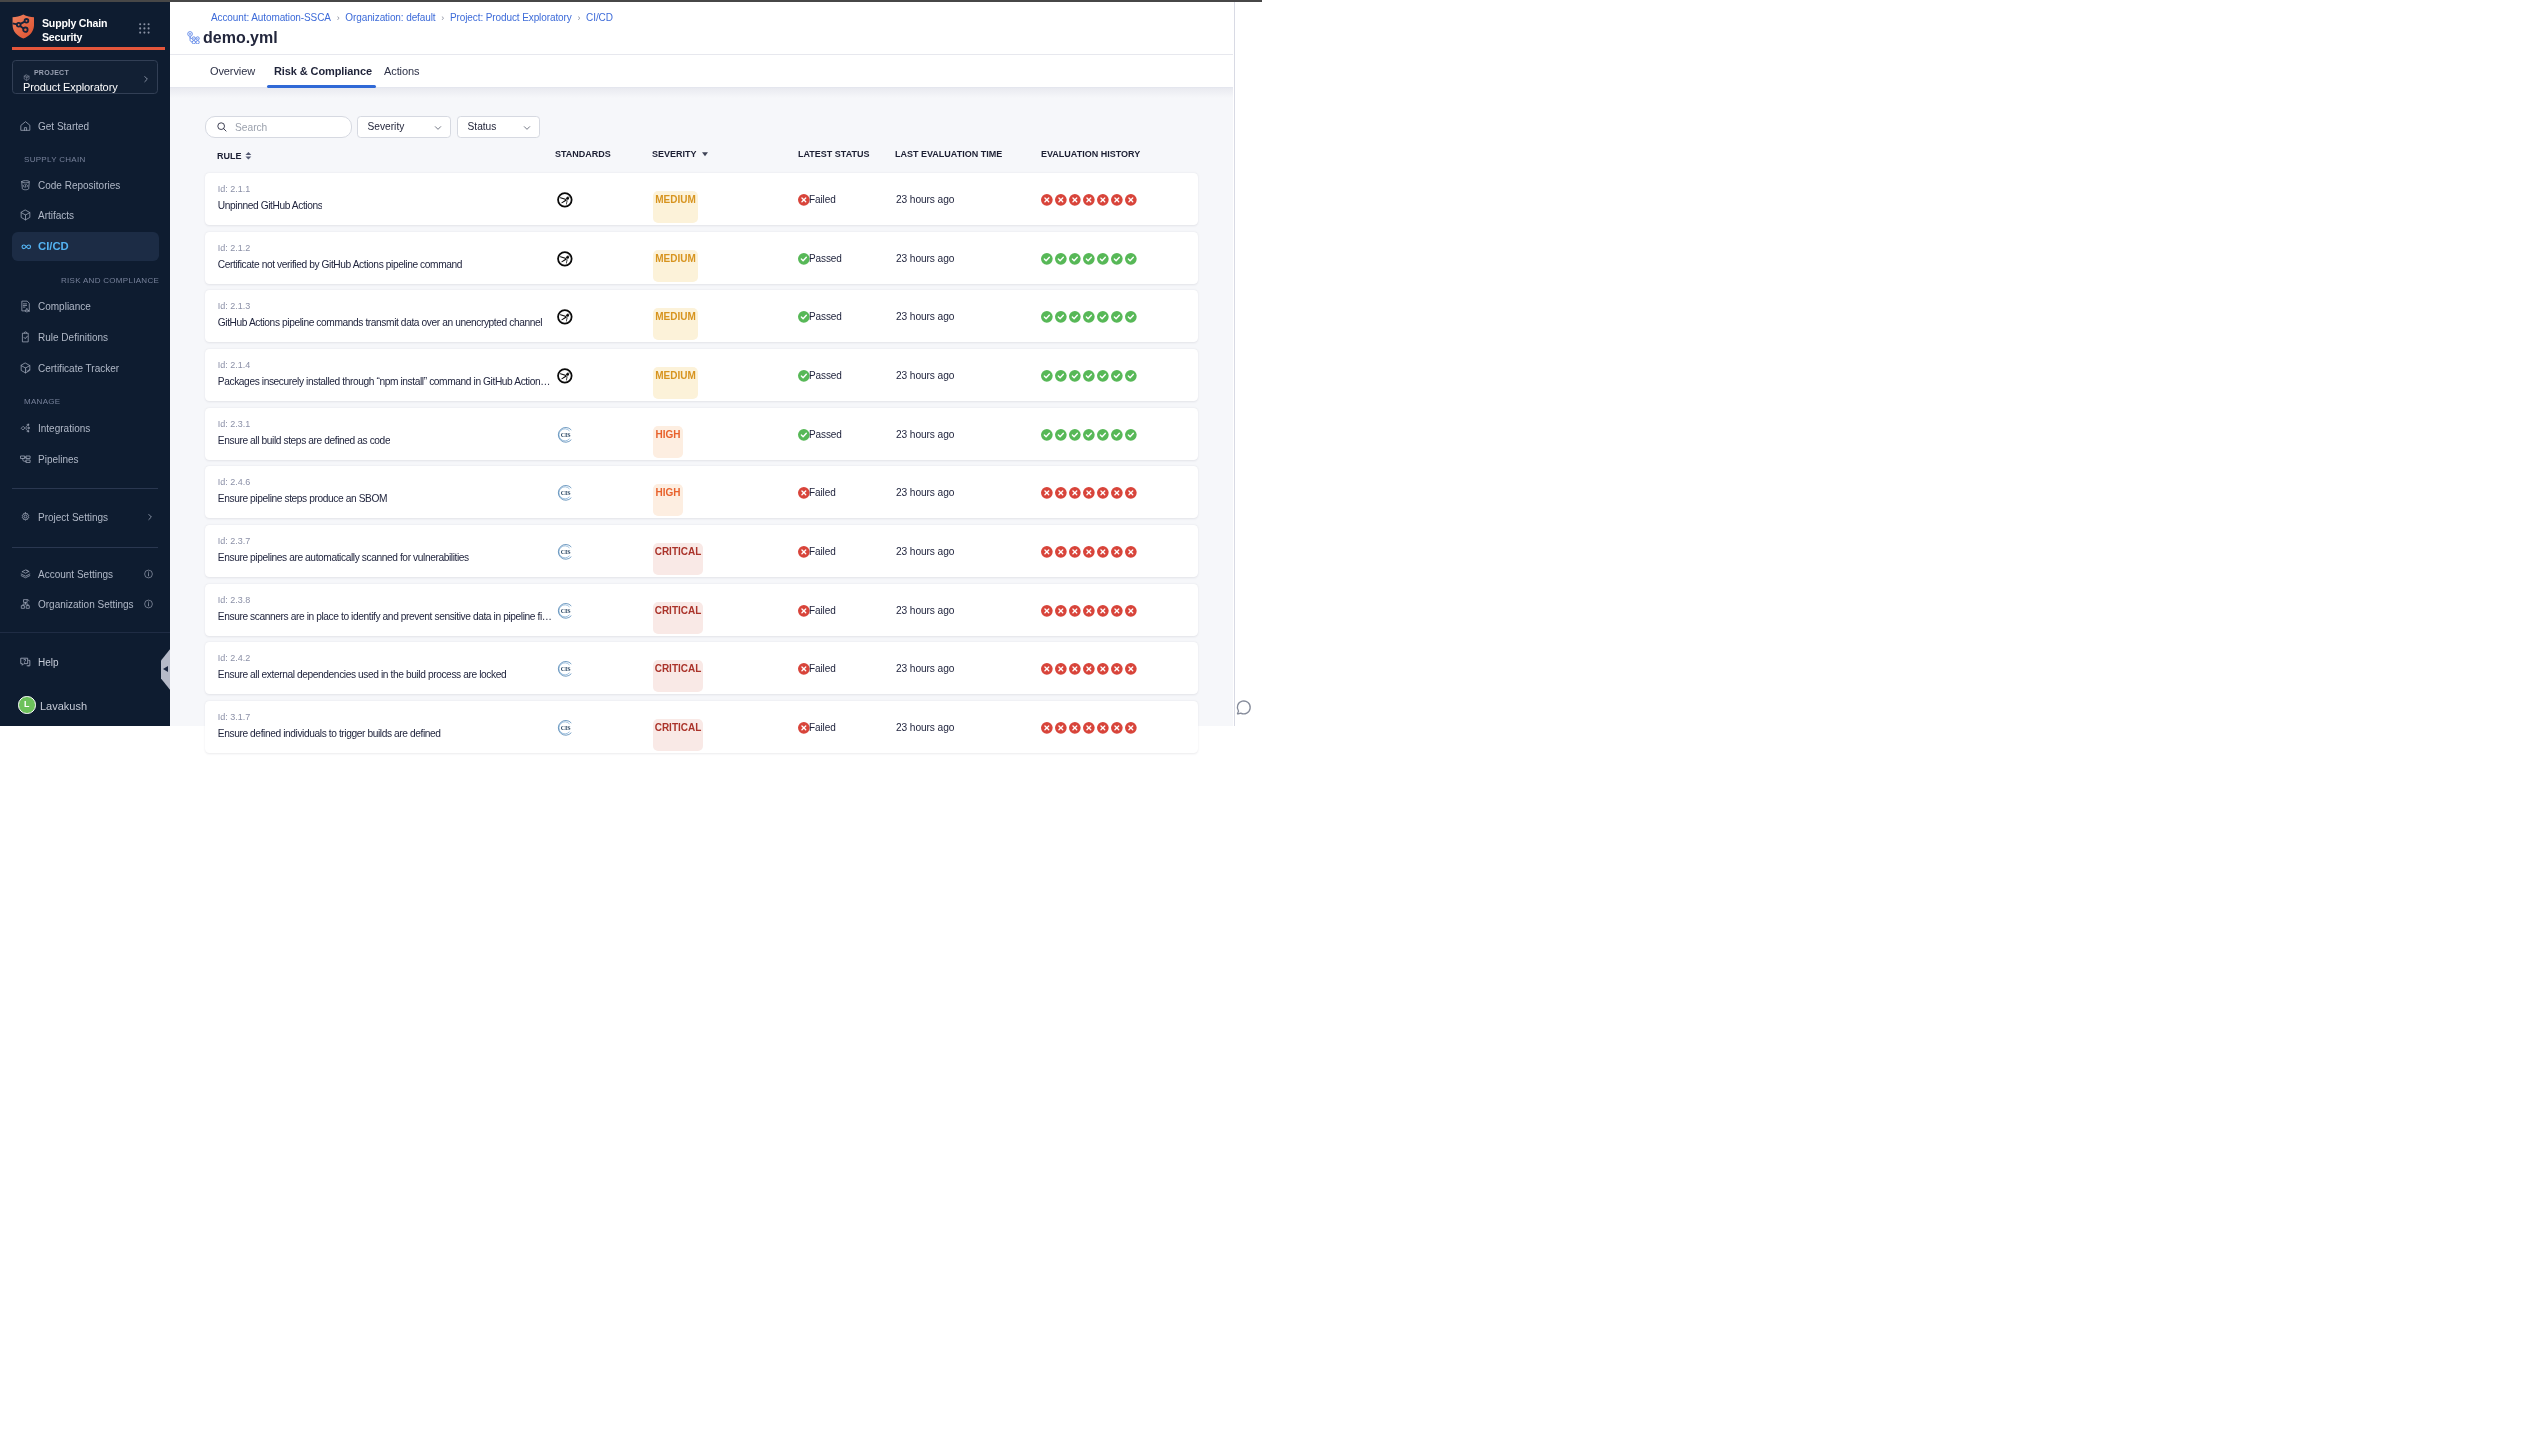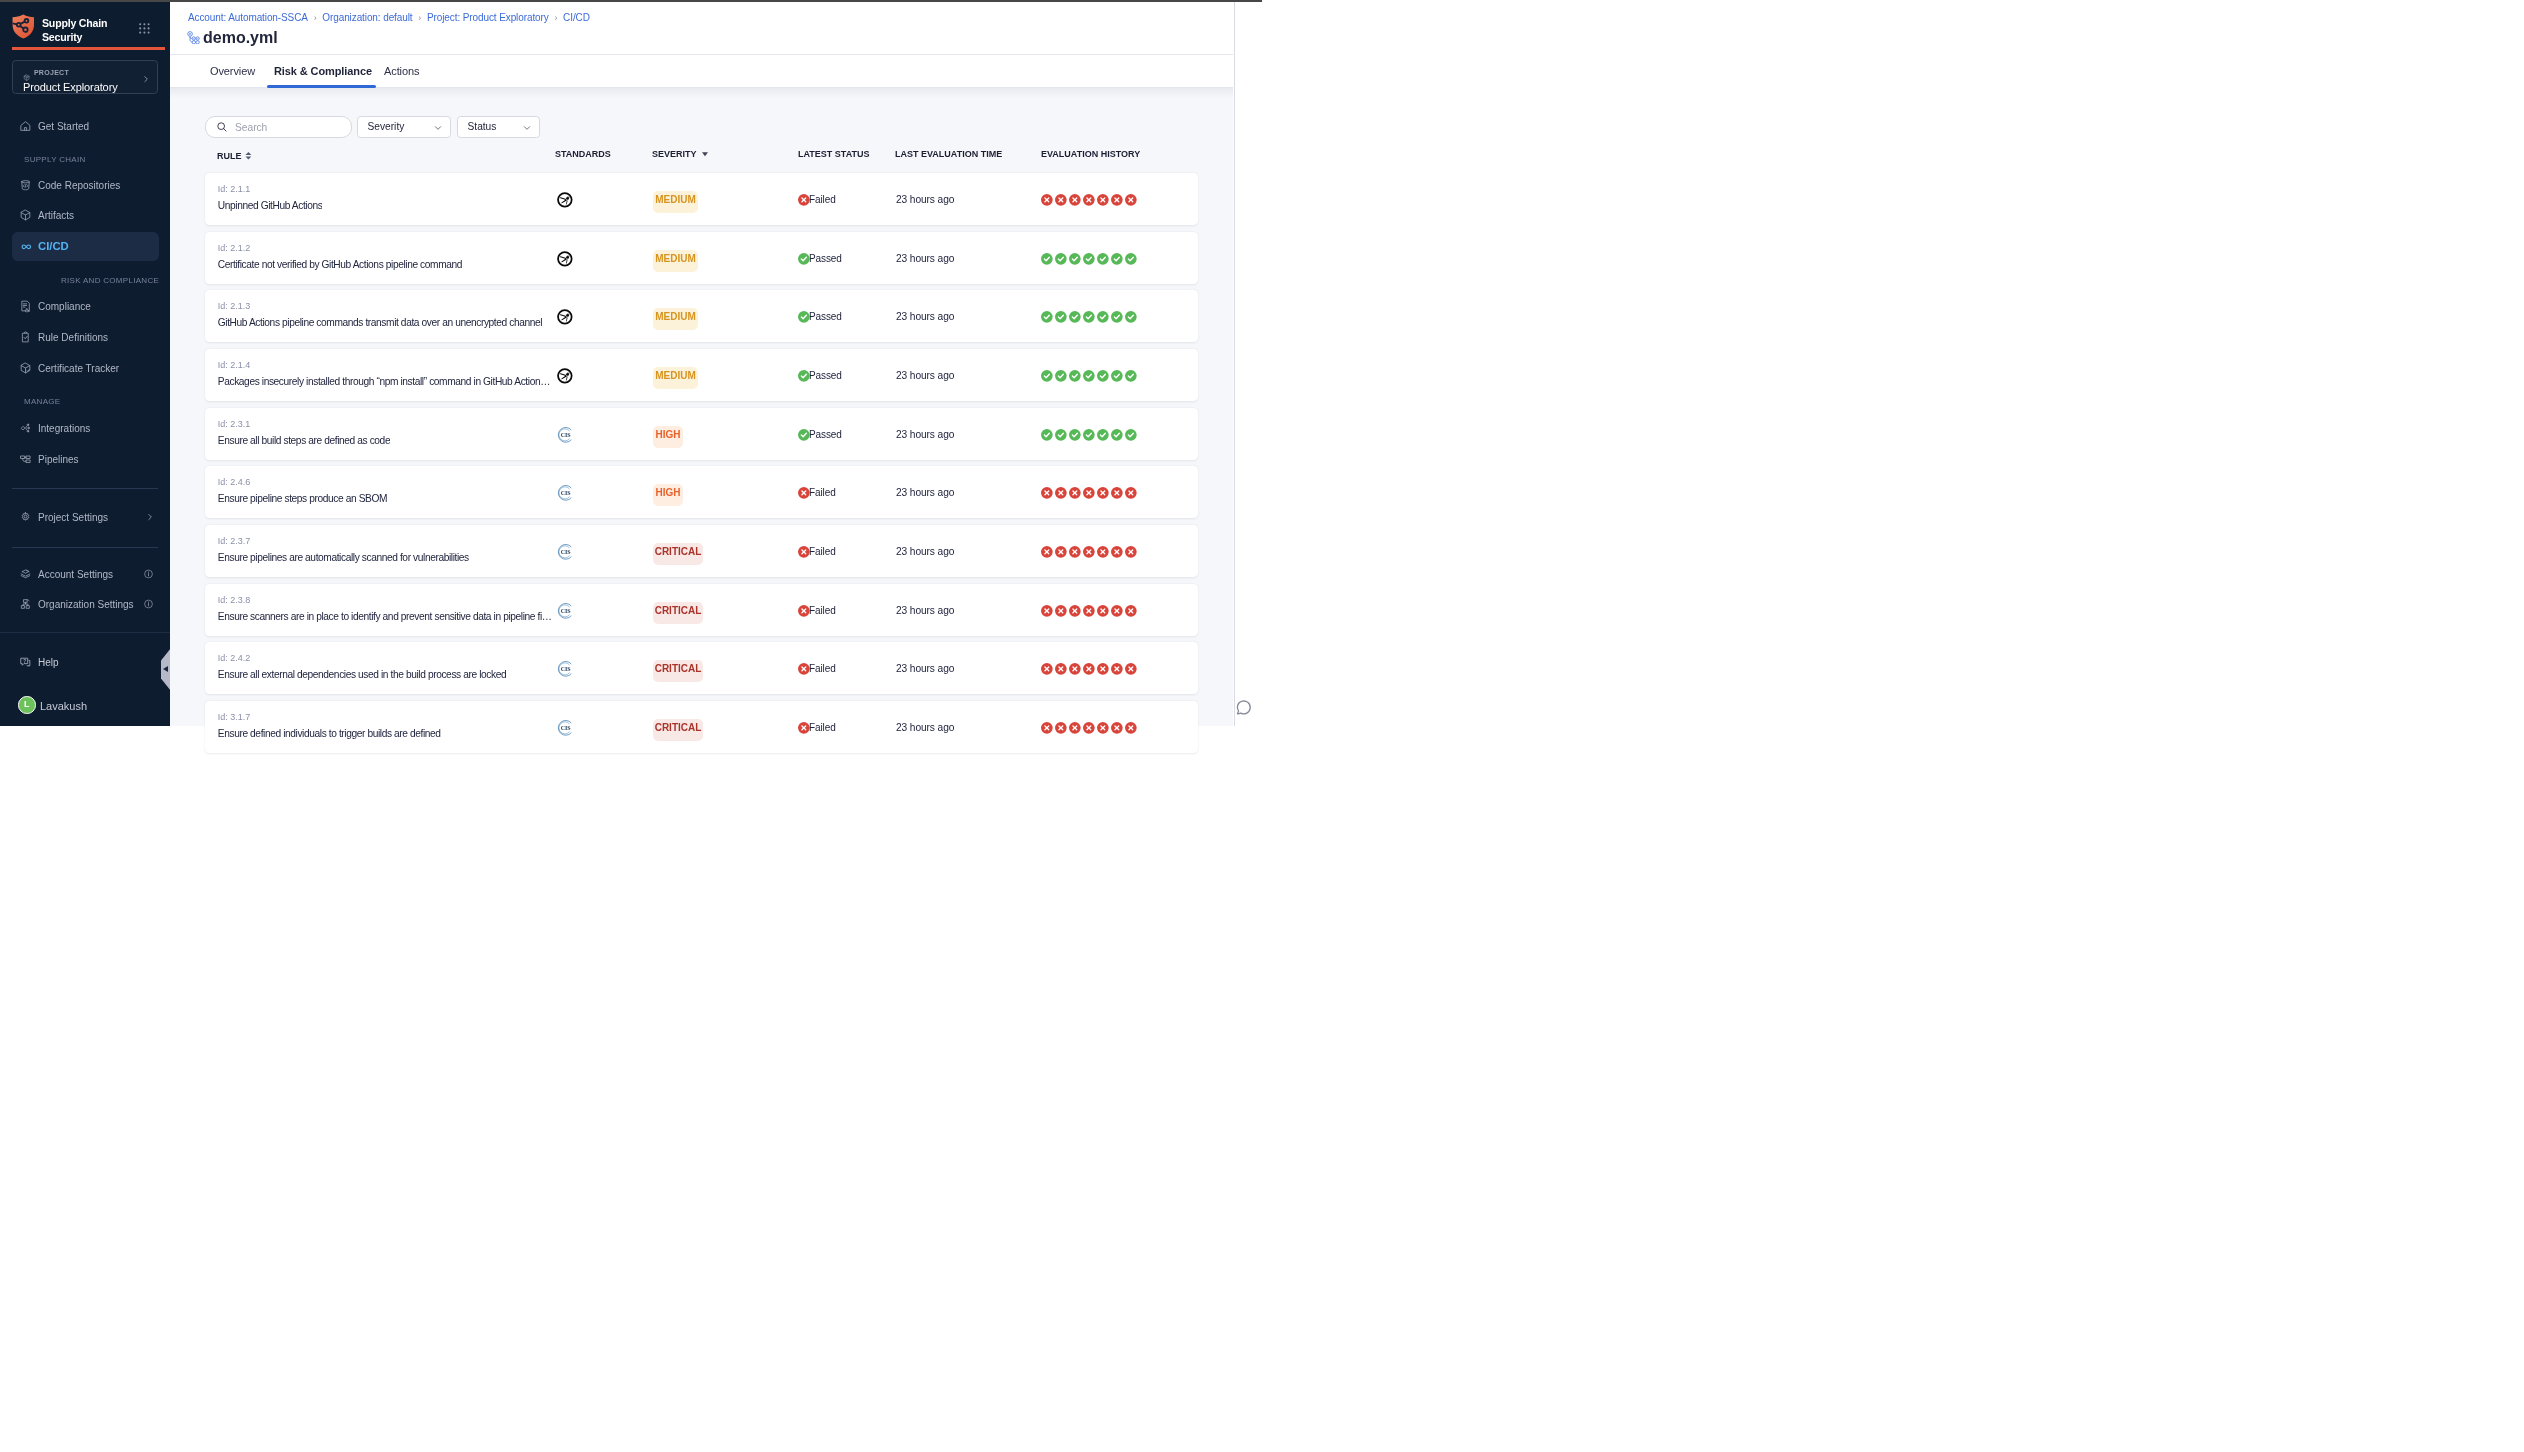--- a/index.html
+++ b/index.html
@@ -43,21 +43,21 @@
 .searchbox { position:absolute; left:205px; top:116px; z-index:6; width:147px; height:22px; background:#fff; border:0.7px solid #d6d9e1; border-radius:10px; }
 .searchbox .ph { position:absolute; left:29px; top:5.1px; font-size:10.2px; color:#9ba1ad; }
 .selbox { position:absolute; top:116px; z-index:6; height:22px; background:#fff; border:0.7px solid #d6d9e1; border-radius:3.7px; font-size:10.2px; color:#23263b; }
 .selbox .lab { position:absolute; left:9.5px; top:4.4px; }
 .selbox .arr { position:absolute; right:8.8px; top:5.8px; width:7.3px; height:7.3px; }
 .thead { position:absolute; top:149px; z-index:6; font-size:9px; font-weight:bold; color:#1c1f33; letter-spacing:0px; }
 .card { position:absolute; left:205px; z-index:6; width:993px; height:52px; background:#fff; border-radius:4.4px; box-shadow:0 0.7px 2.2px rgba(35,38,59,0.09); }
 .rid { position:absolute; left:12.8px; top:11px; font-size:9px; color:#8b90a7; }
 .rtitle { position:absolute; left:12.8px; top:27px; font-size:10.2px; letter-spacing:-0.4px; color:#22263f; white-space:nowrap; max-width:335px; overflow:hidden; text-overflow:ellipsis; }
 .stdicon { position:absolute; left:352px; top:19px; width:16px; height:16px; }
-.badge { position:absolute; left:448px; top:18px; height:22px; border-radius:5.1px; font-size:10px; font-weight:bold; line-height:18px; text-align:center; }
+.badge { position:absolute; left:448px; top:18px; height:32px; border-radius:5.1px; font-size:10px; font-weight:bold; line-height:18px; text-align:center; }
 .b-med { width:45px; background:#fcf2d9; color:#d7941f; }
 .b-high { width:30px; background:#fdeee1; color:#e8622c; }
 .b-crit { width:50px; background:#f9e9e6; color:#aa332a; }
 .sticon { position:absolute; left:593px; top:21px; width:11.7px; height:11.7px; }
 .sttext { position:absolute; left:604px; top:21px; font-size:10px; letter-spacing:-0.1px; color:#22263f; }
 .rtime { position:absolute; left:691px; top:21px; font-size:10.2px; letter-spacing:-0.1px; color:#22263f; }
 .hist { position:absolute; left:836px; top:21px; width:168px; height:11.7px; }
 .chaticon { position:absolute; left:1235px; top:699px; width:19px; height:19px; z-index:20; }
 </style>
 </head>
@@ -226,21 +226,21 @@
         </svg></span>
       <span class="tx" style="color:#c6ccd8;">Help</span>
     </div>
     <div class="avatar">L</div>
     <div class="navitem" style="top:693px;">
       <span class="tx" style="left:40px;color:#c5cad6;font-size:11px;">Lavakush</span>
     </div>
   </div>
 
 <div class="header"></div>
-<div class="crumbs" id="crumbs"><span style="color:#3d6bd9;">Account: Automation-SSCA</span><span class="sep">›</span><span style="color:#3d6bd9;">Organization: default</span><span class="sep">›</span><span style="color:#3d6bd9;">Project: Product Exploratory</span><span class="sep">›</span><span style="color:#3d6bd9;">CI/CD</span></div>
+<div class="crumbs" id="crumbs"><span style="color:#3d6bd9;margin-left:23px;">Account: Automation-SSCA</span><span class="sep">›</span><span style="color:#3d6bd9;">Organization: default</span><span class="sep">›</span><span style="color:#3d6bd9;">Project: Product Exploratory</span><span class="sep">›</span><span style="color:#3d6bd9;">CI/CD</span></div>
 <div class="titleicon" id="titleicon"><svg width="13" height="13" viewBox="0 0 24 24" fill="none">
 <g stroke="#4a77e5" stroke-width="1.5" fill="none">
 <circle cx="5.6" cy="5.4" r="4.3"></circle>
 <path d="M5.6 9.7 V16.2 c0 2.3 1.5 3.9 3.9 3.9"></path>
 <path d="M5.6 11.4 c0 1.5 1.6 2.4 3.5 2.4"></path>
 <circle cx="12.6" cy="13.8" r="3.05"></circle>
 <circle cx="19.6" cy="13.8" r="3.05"></circle>
 <circle cx="12.6" cy="20.8" r="3.05"></circle>
 <circle cx="19.6" cy="20.8" r="3.05"></circle>
 <path d="M11.3 13.8 l0.9 0.9 1.7-1.8 M18.3 13.8 l0.9 0.9 1.7-1.8" stroke-width="1.2"></path>

